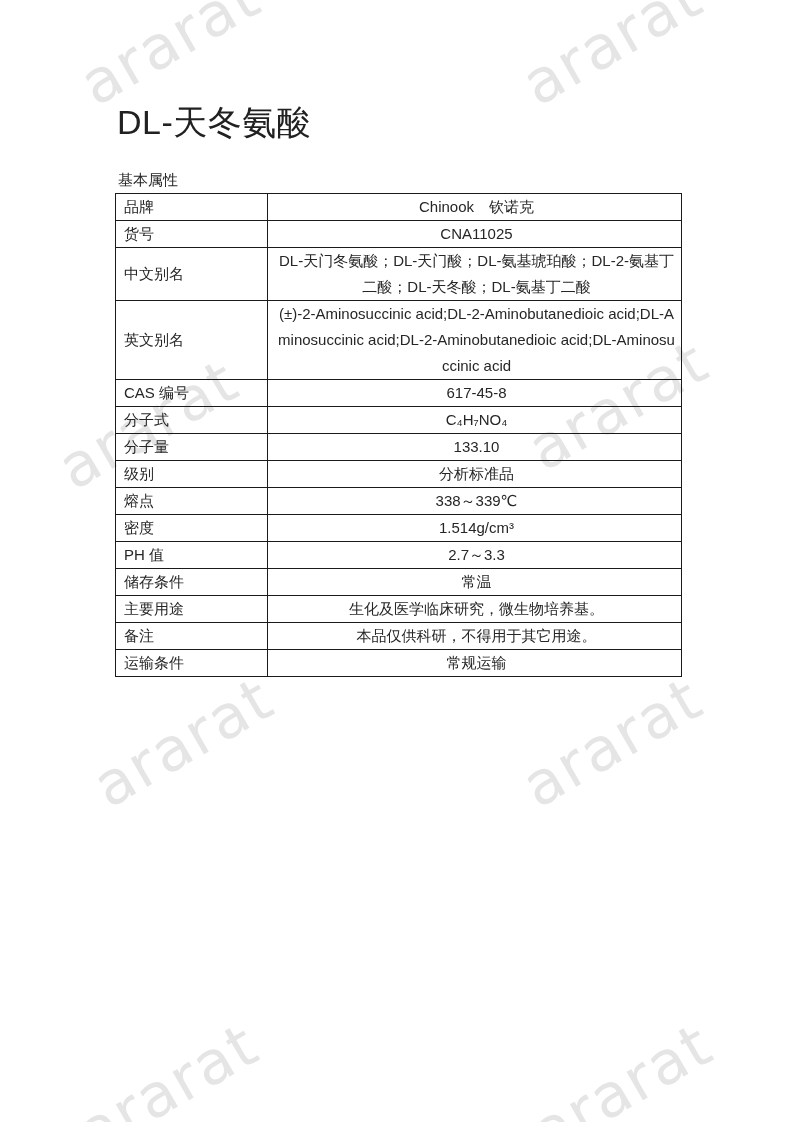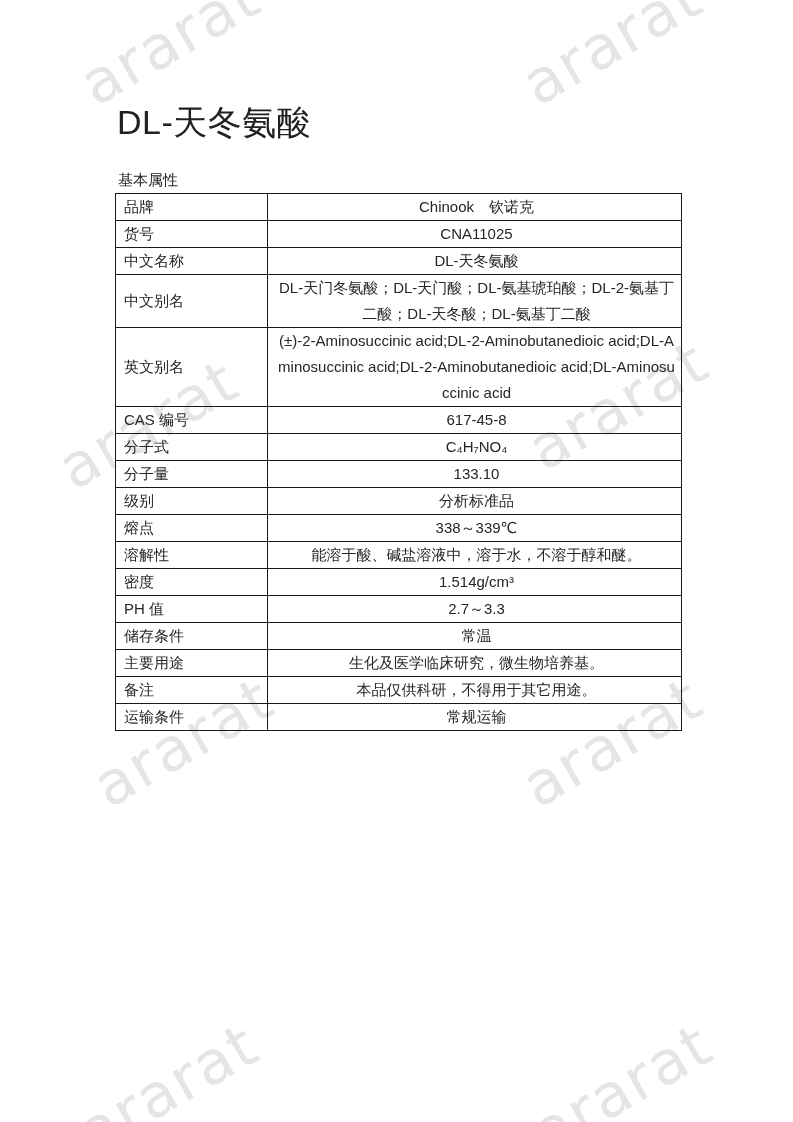--- a/index.html
+++ b/index.html
@@ -95,24 +95,20 @@
       <tbody id="props-body">
           <tr>
             <td class="label-cell">品牌</td>
             <td class="value-cell">Chinook　钦诺克</td>
           </tr>
           <tr>
             <td class="label-cell">货号</td>
             <td class="value-cell">CNA11025</td>
           </tr>
           <tr>
-            <td class="label-cell">中文名称</td>
-            <td class="value-cell">DL-天冬氨酸</td>
-          </tr>
-          <tr>
             <td class="label-cell">中文别名</td>
             <td class="value-cell">DL-天门冬氨酸；DL-天门酸；DL-氨基琥珀酸；DL-2-氨基丁二酸；DL-天冬酸；DL-氨基丁二酸</td>
           </tr>
           <tr>
             <td class="label-cell">英文别名</td>
             <td class="value-cell">(±)-2-Aminosuccinic acid;DL-2-Aminobutanedioic acid;DL-Aminosuccinic acid;DL-2-Aminobutanedioic acid;DL-Aminosuccinic acid</td>
           </tr>
           <tr>
             <td class="label-cell">CAS 编号</td>
             <td class="value-cell">617-45-8</td>
@@ -125,24 +121,20 @@
             <td class="label-cell">分子量</td>
             <td class="value-cell">133.10</td>
           </tr>
           <tr>
             <td class="label-cell">级别</td>
             <td class="value-cell">分析标准品</td>
           </tr>
           <tr>
             <td class="label-cell">熔点</td>
             <td class="value-cell">338～339℃</td>
-          </tr>
-          <tr>
-            <td class="label-cell">溶解性</td>
-            <td class="value-cell">能溶于酸、碱盐溶液中，溶于水，不溶于醇和醚。</td>
           </tr>
           <tr>
             <td class="label-cell">密度</td>
             <td class="value-cell">1.514g/cm³</td>
           </tr>
           <tr>
             <td class="label-cell">PH 值</td>
             <td class="value-cell">2.7～3.3</td>
           </tr>
           <tr>

